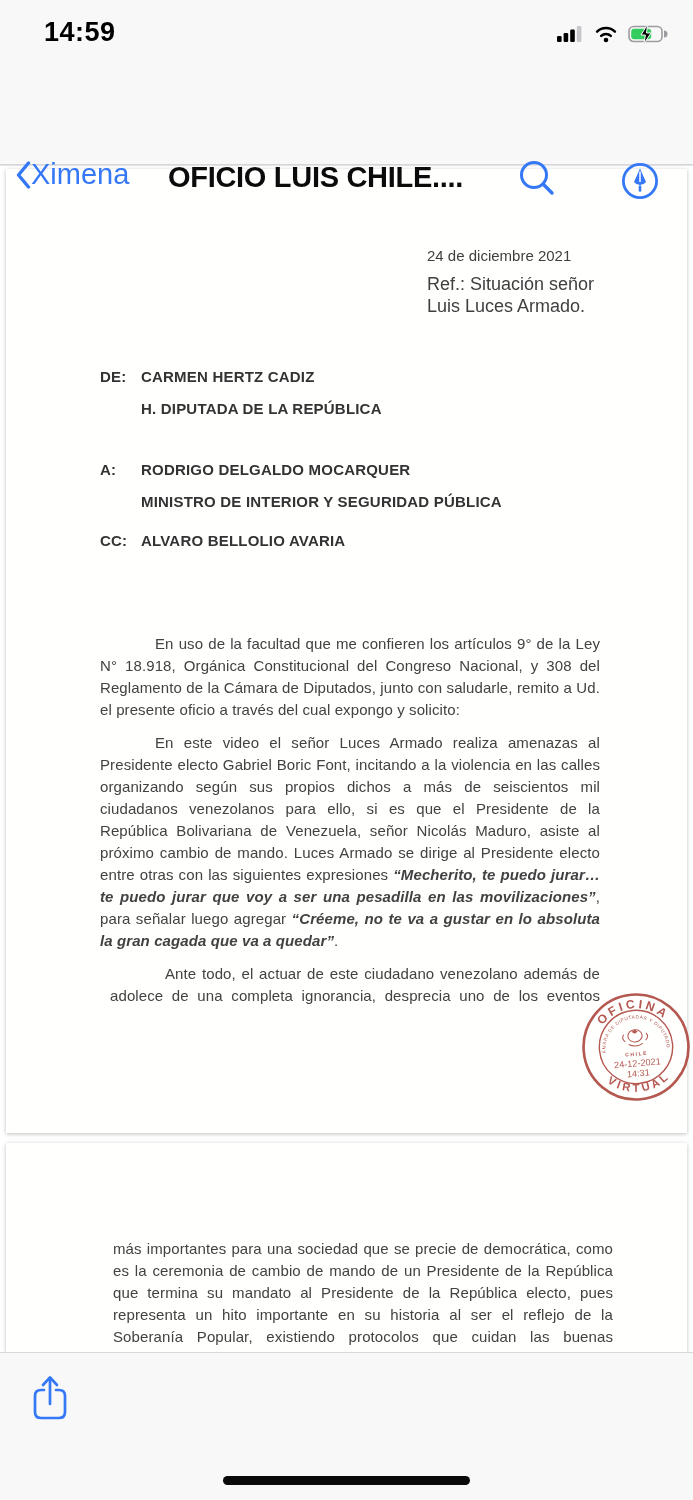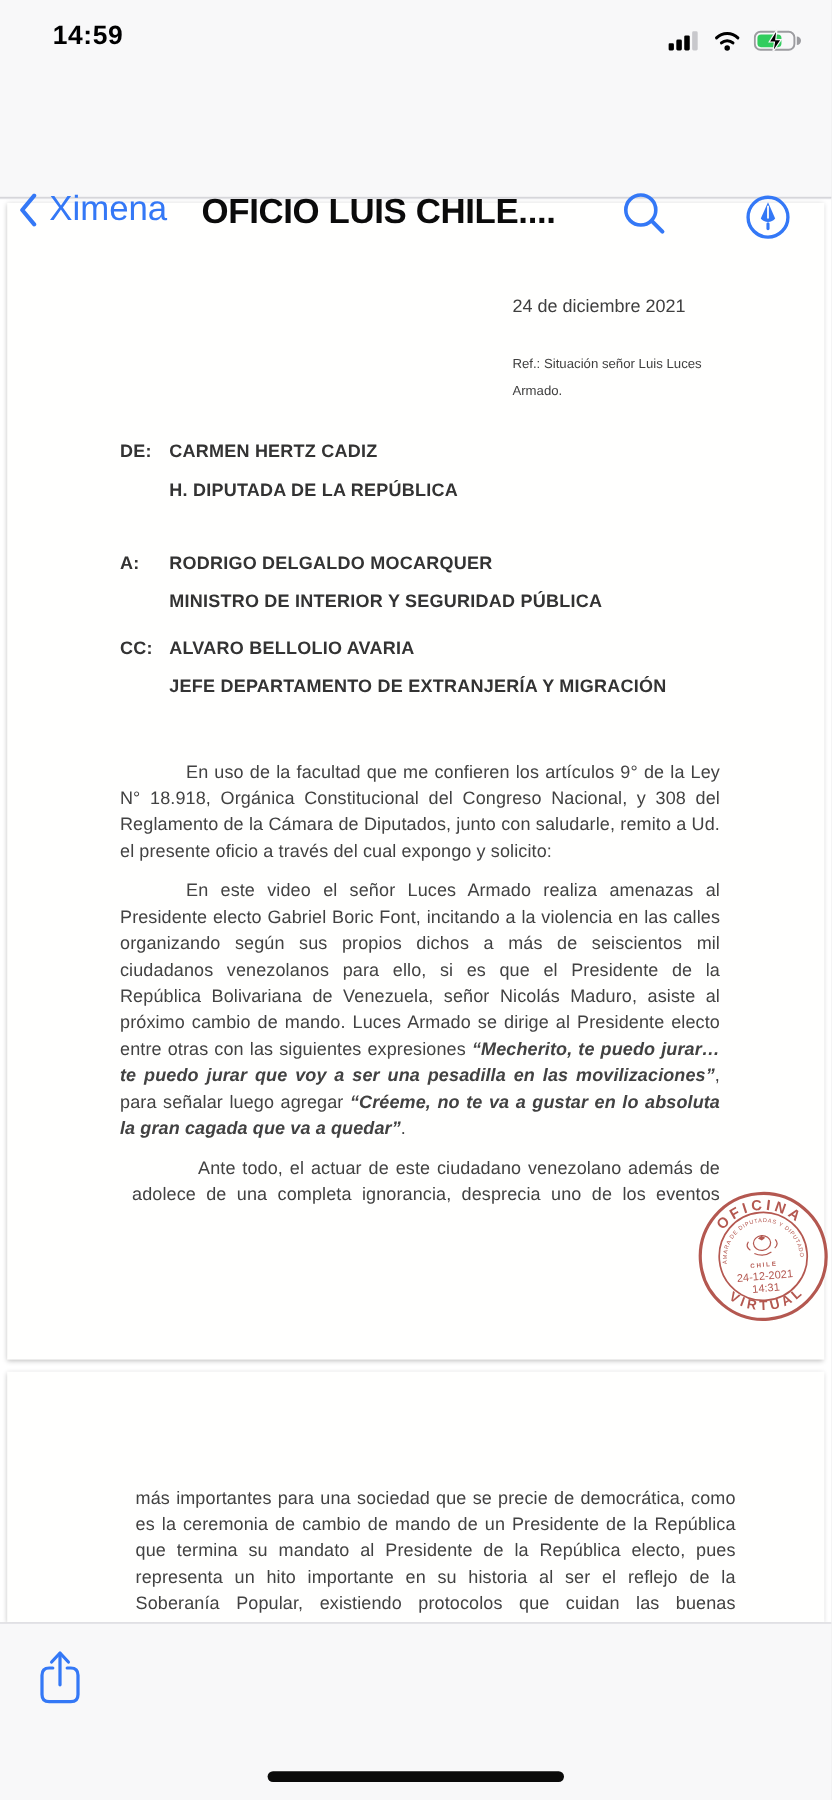--- a/index.html
+++ b/index.html
@@ -14,44 +14,44 @@
   
   .chrome-top {
     position:absolute; top:0; left:0; width:693px; height:165px;
     background:#f8f8f9;
     border-bottom:1px solid #d6d6da;
     z-index:20;
   }
   .statusbar { position:absolute; top:0; left:0; right:0; height:60px; }
   .sb-time {
     position:absolute; left:44px; top:17px;
-    font-size:22px; font-weight:600; color:#000; letter-spacing:0.5px;
+    font-size:27px; font-weight:600; color:#000; letter-spacing:0.5px;
   }
   .sb-icons { position:absolute; right:24px; top:24px; display:flex; align-items:center; gap:10px; }
   .navbar { position:absolute; top:60px; left:0; right:0; height:104px; }
-  .back-btn { position:absolute; left:16px; top:98px; display:flex; align-items:center; gap:10px; cursor:pointer; }
+  .back-btn { position:absolute; left:16px; top:98px; display:flex; align-items:center; cursor:pointer; }
   .back-label { font-size:29px; color:#3478F6; }
   .nav-title {
     position:absolute; left:168px; top:101px;
     font-size:29px; font-weight:700; color:#0b0b0b; letter-spacing:-0.3px;
     white-space:nowrap; max-width:340px; overflow:hidden;
   }
   .search-btn { position:absolute; left:516px; top:98px; cursor:pointer; }
   .markup-btn { position:absolute; left:620px; top:101px; cursor:pointer; }
 
   
   .doc-area { position:absolute; top:166px; left:0; width:693px; height:1186px; background:#ffffff; z-index:1; }
   .page {
     position:absolute; left:6px; width:681px; background:#fffffe;
     box-shadow:0 1px 4px rgba(0,0,0,0.25);
   }
   .page1 { top:3px; height:964px; }
   .page2 { top:977px; height:209px; }
   .date-block { position:absolute; left:421px; top:78px; font-size:15px; color:#3f3f3f; }
-  .ref-block  { position:absolute; left:421px; top:124px; width:192px; font-size:11px; line-height:22px; color:#3f3f3f; }
+  .ref-block  { position:absolute; left:421px; top:104px; width:192px; font-size:18px; line-height:22px; color:#3f3f3f; }
 
   .recip { position:absolute; left:94px; font-size:15px; line-height:22px; font-weight:700; color:#333; letter-spacing:0.2px; }
   .recip .row .lab { display:inline-block; width:41px; }
   .recip .ttl { margin-top:10px; padding-left:41px; }
   .r-de { top:197px; } .r-a { top:290px; } .r-cc { top:361px; }
 
   .body-text { position:absolute; left:94px; top:464px; width:500px; }
   .para {
     font-size:15px; line-height:22px; color:#424242; letter-spacing:0.1px;
     text-align:justify; text-indent:55px; margin-bottom:11px;
@@ -137,21 +137,20 @@
     <div class="recip r-a">
       <div class="row"><span class="lab">A:</span><span>RODRIGO DELGALDO MOCARQUER</span></div>
       <div class="ttl">MINISTRO DE INTERIOR Y SEGURIDAD PÚBLICA</div>
     </div>
     <div class="recip r-de">
       <div class="row"><span class="lab">DE:</span><span>CARMEN HERTZ CADIZ</span></div>
       <div class="ttl">H. DIPUTADA DE LA REPÚBLICA</div>
     </div>
     <div class="recip r-cc">
       <div class="row"><span class="lab">CC:</span><span>ALVARO BELLOLIO AVARIA</span></div>
-      <div class="ttl">JEFE DEPARTAMENTO DE EXTRANJERÍA Y MIGRACIÓN</div>
     </div>
 
     <div class="body-text">
       <p class="para">En uso de la facultad que me confieren los artículos 9° de la Ley N° 18.918, Orgánica Constitucional del Congreso Nacional, y 308 del Reglamento de la Cámara de Diputados, junto con saludarle, remito a Ud. el presente oficio a través del cual expongo y solicito:</p>
       <p class="para"><span>En este video el señor Luces Armado realiza amenazas al Presidente electo Gabriel Boric Font, incitando a la violencia en las calles organizando según sus propios dichos a más de seiscientos mil ciudadanos venezolanos para ello, si es que el Presidente de la República Bolivariana de Venezuela, señor Nicolás Maduro, asiste al próximo cambio de mando. Luces Armado se dirige al Presidente electo entre otras con las siguientes expresiones </span><span class="it">“Mecherito, te puedo jurar… te puedo jurar que voy a ser una pesadilla en las movilizaciones”</span><span>, para señalar luego agregar </span><span class="it">“Créeme,  no te va a gustar en lo absoluta la gran cagada que va a quedar”</span><span>.</span></p>
       <p class="para cont">Ante todo, el actuar de este ciudadano venezolano además de adolece de una completa ignorancia, desprecia uno de los eventos</p>
     </div>
 
     <div class="stamp">
       <svg width="112" height="112" viewBox="0 0 110 110">

